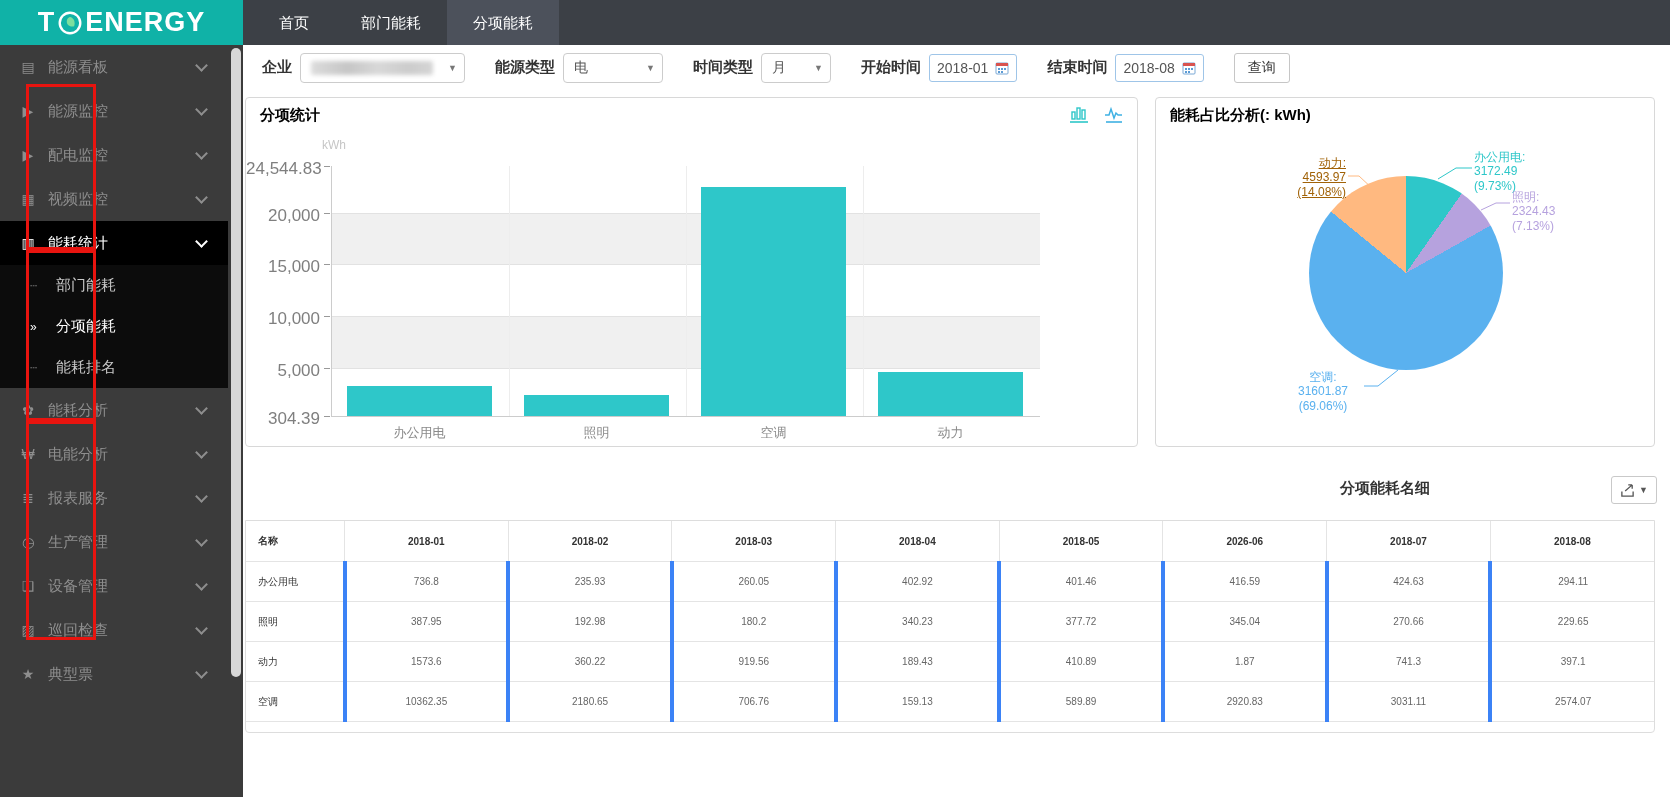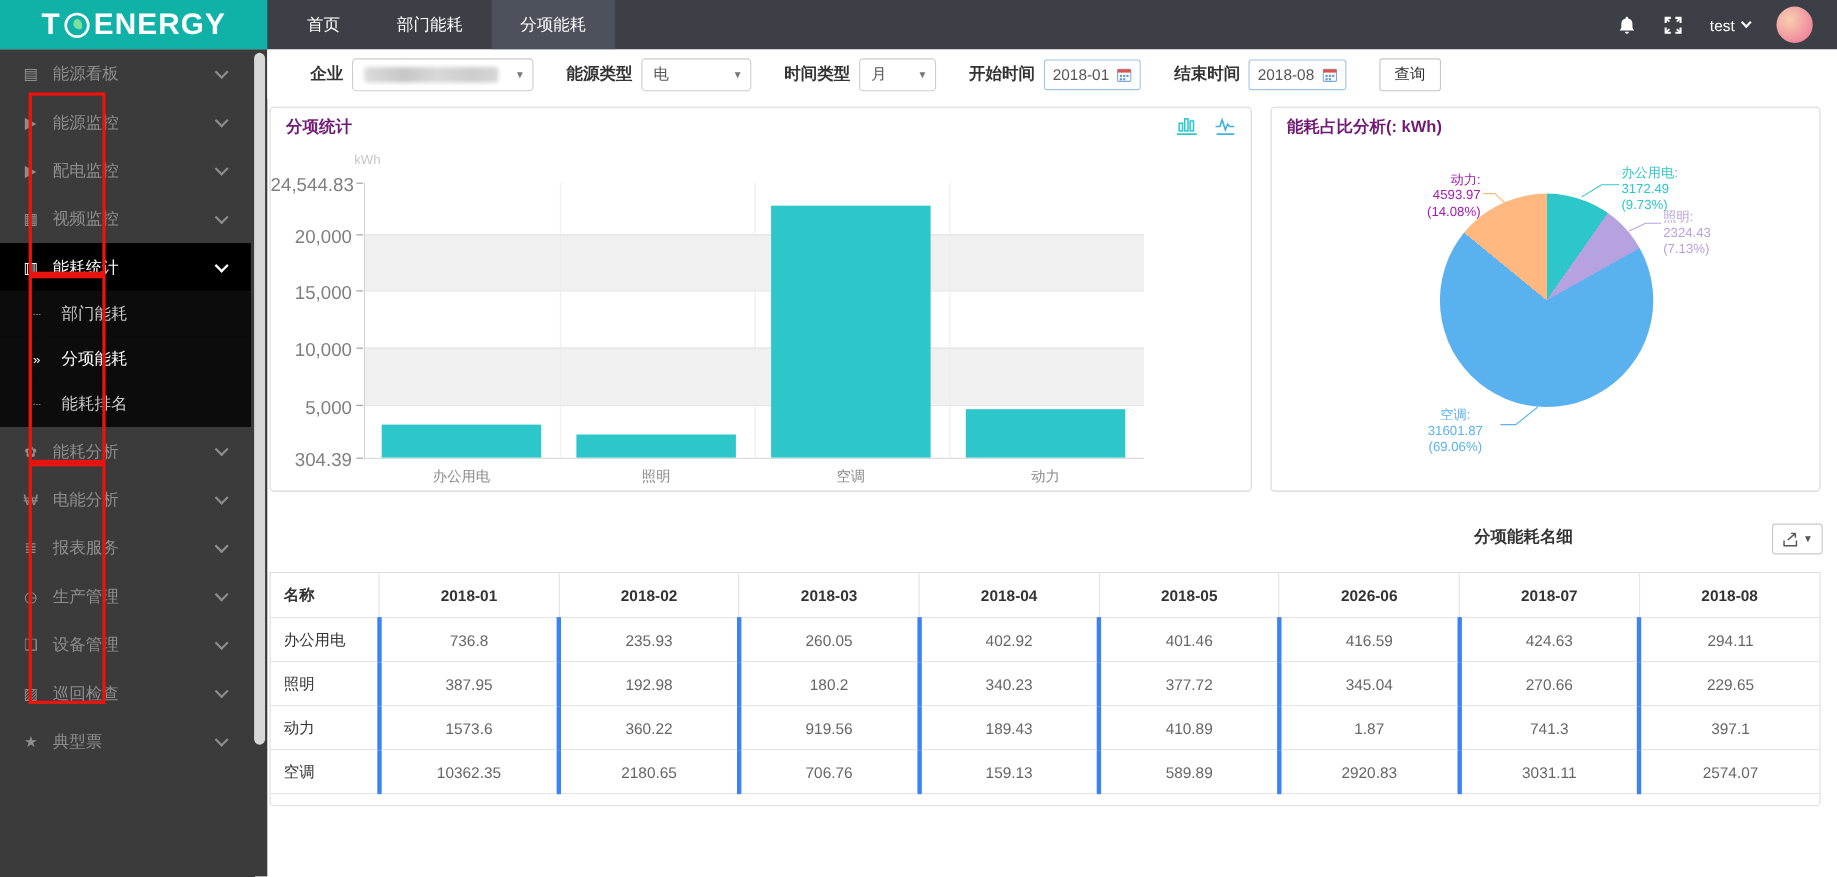--- a/index.html
+++ b/index.html
@@ -33,34 +33,34 @@
   .sub-item .mk{width:26px;color:#6f6f6f;font-size:12px;}
   .sub-item.active{color:#fff;}
   .sub-item.active .mk{color:#fff;}
   .scroll-thumb{position:absolute;left:231px;top:48px;width:10px;height:629px;background:#d7d7d7;border-radius:5px;cursor:pointer;}
 
   
   .ann{position:absolute;left:26px;width:70px;border:3px solid #e8140f;box-sizing:border-box;pointer-events:none;z-index:60;}
   #ann1{top:84px;height:166px;} #ann2{top:250px;height:171px;} #ann3{top:421px;height:219px;}
 
   
-  .filterbar{position:absolute;left:243px;top:45px;width:1427px;height:45px;background:#fff;display:flex;align-items:center;padding-left:39px;box-sizing:border-box;}
+  .filterbar{position:absolute;left:243px;top:45px;width:1427px;height:45px;background:#fff;display:flex;align-items:center;padding-left:19px;box-sizing:border-box;}
   .flab{font-weight:bold;font-size:15px;color:#333;margin-right:8px;white-space:nowrap;}
   .fsel{position:relative;border:1px solid #ccc;border-radius:4px;height:30px;background:#fff;margin-right:30px;display:flex;align-items:center;padding:0 22px 0 10px;font-size:14px;color:#555;box-sizing:border-box;cursor:pointer;}
   .fsel .caret{position:absolute;right:7px;color:#777;font-size:9px;}
   .fsel.company{width:165px;} .fsel.energy{width:100px;} .fsel.timetype{width:70px;}
   .blurblob{width:122px;height:14px;border-radius:2px;background:linear-gradient(90deg,#dcdcdc,#c6c6c6 30%,#d8d8d8 55%,#cccccc 80%,#d5d5d5);filter:blur(2px);}
   .fdate{border:1px solid #9fc5e8;border-radius:3px;height:28px;display:flex;align-items:center;padding:0 7px;font-size:14px;color:#555;margin-right:30px;gap:7px;box-sizing:border-box;cursor:text;}
   .qbtn{border:1px solid #c6c6c6;border-radius:3px;background:#fff;height:30px;padding:0 13px;font-size:14px;color:#333;cursor:pointer;}
 
   
   .card{position:absolute;background:#fff;border:1px solid #d8d8d8;border-radius:4px;box-sizing:border-box;}
   #barCard{left:245px;top:97px;width:893px;height:350px;}
   #pieCard{left:1155px;top:97px;width:500px;height:350px;}
-  .card-title{position:absolute;left:14px;top:8px;font-size:15px;font-weight:bold;color:#701a75;}
+  .card-title{position:absolute;left:14px;top:8px;font-size:15px;font-weight:bold;color:#000000;}
 
   
   .kwh{position:absolute;left:58px;top:40px;width:42px;font-size:12px;color:#c6c6c6;text-align:right;}
   .plot{position:absolute;left:85px;top:68px;width:708px;height:250px;border-left:1px solid #ccc;border-bottom:1px solid #ccc;}
   .band{width:100%;}
   .b1{height:18.75%;background:#fff;} .b2{height:20.63%;background:#f0f0f0;border-top:1px solid #e2e2e2;box-sizing:border-box;}
   .b3{height:20.63%;background:#fff;border-top:1px solid #e2e2e2;box-sizing:border-box;}
   .b4{height:20.63%;background:#f0f0f0;border-top:1px solid #e2e2e2;box-sizing:border-box;}
   .b5{height:19.36%;background:#fff;border-top:1px solid #e2e2e2;box-sizing:border-box;}
   .vln{position:absolute;top:0;bottom:0;border-left:1px solid #ededed;}
@@ -77,21 +77,21 @@
   .pie-label{position:absolute;font-size:12px;line-height:1.2;}
   .p0{left:318px;top:52px;} .p1{left:356px;top:92px;}
   .p2{left:128px;top:272px;width:78px;text-align:center;}
   .p3{left:118px;top:58px;width:72px;text-align:right;}
 
   
   .tbl-title{position:absolute;left:1340px;top:479px;font-size:15px;font-weight:bold;color:#333;}
   .export-btn{position:absolute;left:1611px;top:476px;width:46px;height:28px;border:1px solid #c9c9c9;border-radius:3px;background:#fff;display:flex;align-items:center;justify-content:center;gap:4px;cursor:pointer;box-sizing:border-box;}
   .export-btn .caret{color:#555;font-size:9px;}
   .tbl-wrap{position:absolute;left:245px;top:520px;width:1410px;height:213px;border:1px solid #ddd;border-radius:0 0 4px 4px;box-sizing:border-box;overflow:hidden;}
-  table.grid{width:100%;border-collapse:collapse;font-size:14px;table-layout:fixed;}
+  table.grid{width:100%;border-collapse:collapse;font-size:10px;table-layout:fixed;}
   table.grid th{height:38px;font-weight:bold;color:#333;border-bottom:1px solid #e4e4e4;border-left:1px solid #e4e4e4;text-align:center;}
   table.grid td{height:37px;color:#666;border-bottom:1px solid #e4e4e4;border-left:4px solid #3b82f6;text-align:center;}
   table.grid th:first-child,table.grid td:first-child{border-left:none;width:85px;text-align:left;padding-left:12px;}
   table.grid td:first-child{color:#333;}
 </style>
 </head>
 <body>
 
 <div id="page">
 
@@ -104,39 +104,20 @@
             <path d="M12.2 6.5c3.8 1.2 4.8 4.8 3.6 8.6-3.9 1-7.6-1.2-6.6-5.8.4-1.7 1.8-2.6 3-2.8z" fill="#7ddf9e"></path>
           </svg>
       </span>
       <span class="lg">ENERGY</span>
     </div>
     <div class="tabs">
         <div class="tab">首页</div>
         <div class="tab">部门能耗</div>
         <div class="tab active">分项能耗</div>
       </div>
-    <div class="top-right">
-      <span style="display:flex;cursor:pointer;">
-        <svg width="18" height="18" viewBox="0 0 16 16">
-            <path fill="#fff" d="M8 1a1 1 0 0 1 1 1v.6A4.5 4.5 0 0 1 12.5 7v3l1.3 2.2H2.2L3.5 10V7A4.5 4.5 0 0 1 7 2.6V2a1 1 0 0 1 1-1z"></path>
-            <path fill="#fff" d="M6.4 13.2a1.6 1.6 0 0 0 3.2 0z"></path>
-          </svg>
-      </span>
-      <span style="display:flex;cursor:pointer;">
-        <svg width="18" height="18" viewBox="0 0 16 16" fill="none" stroke="#fff" stroke-width="1.7">
-            <path d="M6.2 2H2v4.2M9.8 2H14v4.2M2 9.8V14h4.2M14 9.8V14H9.8"></path>
-            <path d="M2 2l3 3M14 2l-3 3M2 14l3-3M14 14l-3-3" stroke-width="1.4"></path>
-          </svg>
-      </span>
-      <span class="user">
-        <span>test</span>
-        <i class="chev"></i>
-      </span>
-      <span class="avatar"></span>
-    </div>
   </div>
 
   <div class="sidebar">
     <div id="menu">
         <div class="side-item">
           <span class="mi">▤</span>
           <span class="ml">能源看板</span>
           <i class="chev"></i>
         </div>
         <div class="side-item">
@@ -334,21 +315,21 @@
     <div class="pie-label p1" style="color: rgb(182, 162, 222);">
         <div>照明:</div>
         <div>2324.43</div>
         <div>(7.13%)</div>
       </div>
     <div class="pie-label p2" style="color: rgb(90, 177, 239);">
         <div>空调:</div>
         <div>31601.87</div>
         <div>(69.06%)</div>
       </div>
-    <div class="pie-label p3" style="color: #a21caf;">
+    <div class="pie-label p3" style="color: #a16207; text-decoration: underline;">
         <div>动力:</div>
         <div>4593.97</div>
         <div>(14.08%)</div>
       </div>
   </div>
 
   <div class="tbl-title">分项能耗名细</div>
   <div class="export-btn">
     <span style="display:flex;">
       <svg width="15" height="15" viewBox="0 0 16 16" fill="none" stroke="#555" stroke-width="1.4">

